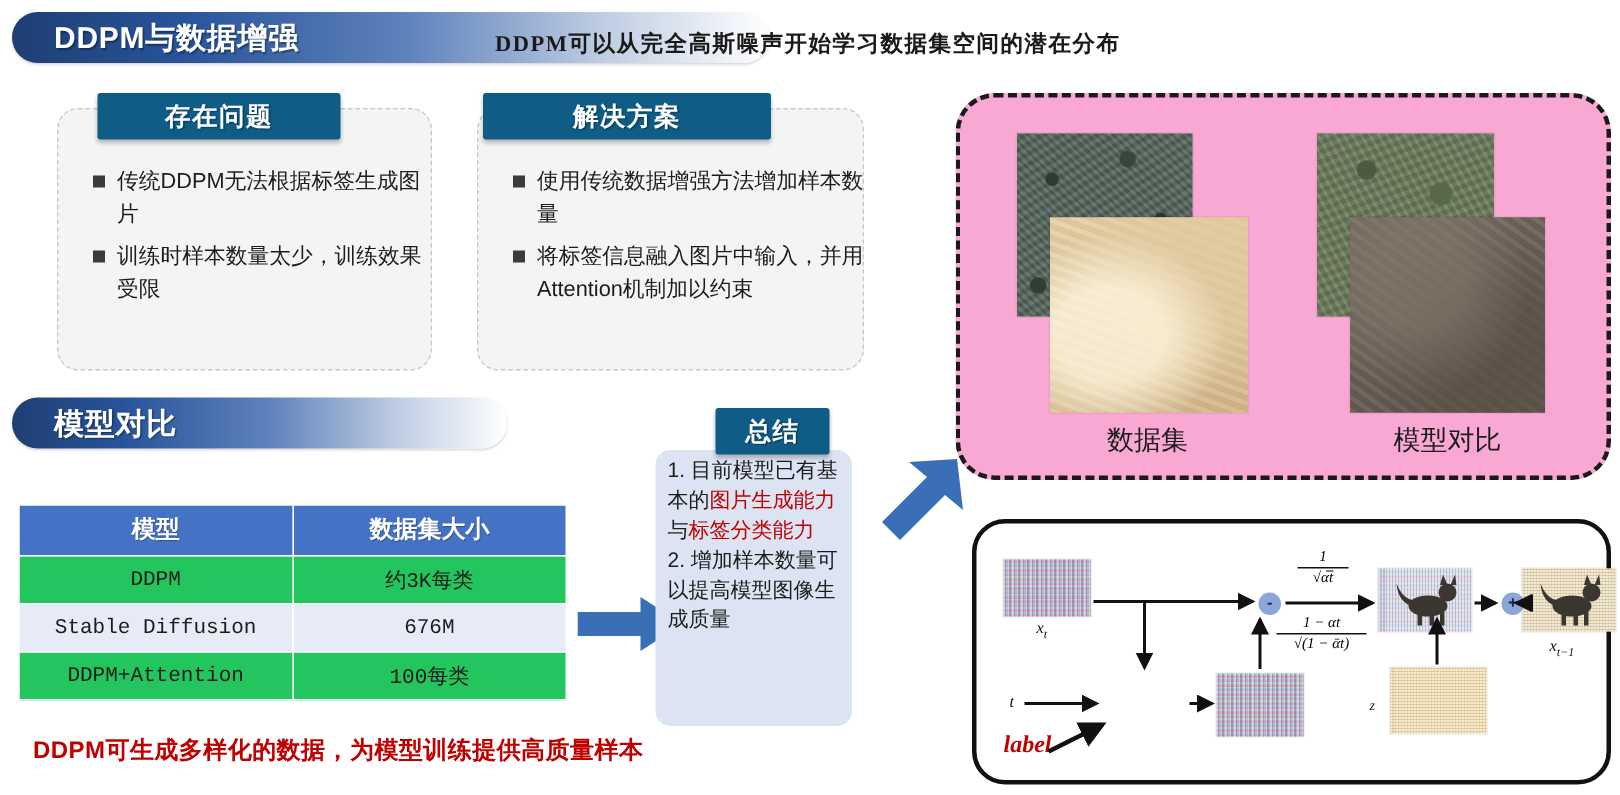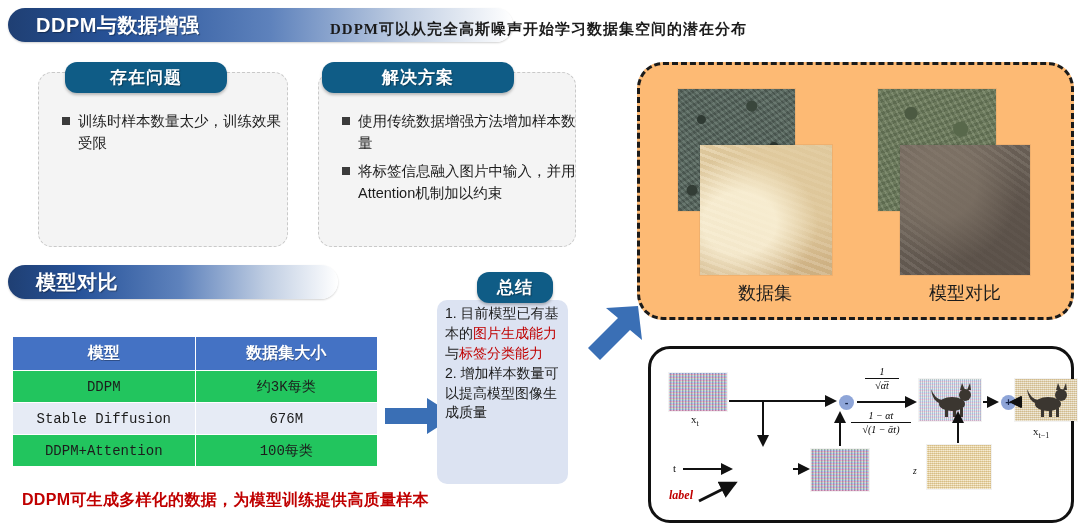--- a/index.html
+++ b/index.html
@@ -27,21 +27,21 @@
     font-size:15px;color:#1a1a1a;white-space:nowrap;font-weight:bold;
     letter-spacing:1px;
   }
 
   
   .card{
     background:#f4f4f4;border:1px dashed #c9c9c9;border-radius:14px;
     box-sizing:border-box;
   }
   .pill{
-    background:#0f5c86;border-radius:12px;height:31px;
+    background:#0f5c86;border-radius:2px;height:31px;
     display:flex;align-items:center;justify-content:center;
     box-shadow:0 2px 3px rgba(0,0,0,.25);
   }
   .pill span{
     color:#ffffff;font-weight:bold;font-size:17px;letter-spacing:1px;
     text-shadow:1px 1px 1px rgba(0,0,0,.35);white-space:nowrap;
   }
   .bullets{padding:6px 10px 0 14px;}
   .bullet-row{display:flex;align-items:flex-start;margin-bottom:5px;}
   .bullet-mark{
@@ -84,21 +84,21 @@
 
   
   .conclusion{
     color:#c00000;font-weight:bold;font-size:16px;white-space:nowrap;
     letter-spacing:.3px;
   }
 
   
   .dash-panel{
     border:3px dashed #1a1a1a;border-radius:26px;box-sizing:border-box;
-    background:#fdba74;
+    background:#f9a8d4;
   }
   .img-tile{position:absolute;box-shadow:0 0 0 1px rgba(0,0,0,.05);}
   .tile-cap{
     position:absolute;font-size:18px;color:#1c1c1c;text-align:center;
     width:160px;
   }
 
   
   .tex-forest{
     background-color:#5b6a62;
@@ -160,27 +160,27 @@
 
   .solid-panel{
     border:3px solid #111111;border-radius:22px;background:#ffffff;box-sizing:border-box;
   }
   .np-box{
     background:#b5ce93;border:1.5px solid #6d8a52;border-radius:8px;
     display:flex;align-items:center;justify-content:center;text-align:center;
     font-size:10px;color:#1c1c1c;line-height:1.15;
   }
   .math{
-    font-family:"Liberation Serif","DejaVu Serif",serif;
+    font-family:"Liberation Serif","DejaVu Serif",serif;font-style:italic;
     font-size:11px;color:#111;
   }
   .mathsm{font-family:"Liberation Serif","DejaVu Serif",serif;font-style:italic;font-size:9.5px;color:#111;}
   .label-red{
     font-family:"Liberation Serif","DejaVu Serif",serif;font-style:italic;font-weight:bold;
-    color:#c00000;font-size:12px;
+    color:#c00000;font-size:16px;
   }
   .op-circle{
     width:15px;height:15px;border-radius:50%;background:#8ea5d8;
     display:flex;align-items:center;justify-content:center;
     color:#16264a;font-size:11px;font-weight:bold;line-height:1;
   }
   .frac{display:inline-block;text-align:center;font-family:"Liberation Serif","DejaVu Serif",serif;font-style:italic;}
   .frac .num{display:block;font-size:10px;line-height:1.05;}
   .frac .den{display:block;font-size:10px;line-height:1.15;border-top:1px solid #111;padding-top:1px;}
 </style>
@@ -191,20 +191,24 @@
   <div class="txt">DDPM与数据增强</div>
 </div>
 
 <div class="abs subtitle" style="left:330px;top:20px;">DDPM可以从完全高斯噪声开始学习数据集空间的潜在分布</div>
 
 <div class="abs card" style="left:38px;top:72px;width:250px;height:175px;"></div>
 <div class="abs pill" style="left:65px;top:62px;width:162px;">
   <span>存在问题</span>
 </div>
 <div class="abs bullets" style="left:48px;top:104px;width:232px;">
+  <div class="bullet-row">
+    <div class="bullet-mark"></div>
+    <div class="bullet-text">传统DDPM无法根据标签生成图片</div>
+  </div>
   <div class="bullet-row">
     <div class="bullet-mark"></div>
     <div class="bullet-text">训练时样本数量太少，训练效果受限</div>
   </div>
 </div>
 
 <div class="abs card" style="left:318px;top:72px;width:258px;height:175px;"></div>
 <div class="abs pill" style="left:322px;top:62px;width:192px;justify-content:center;">
   <span>解决方案</span>
 </div>

